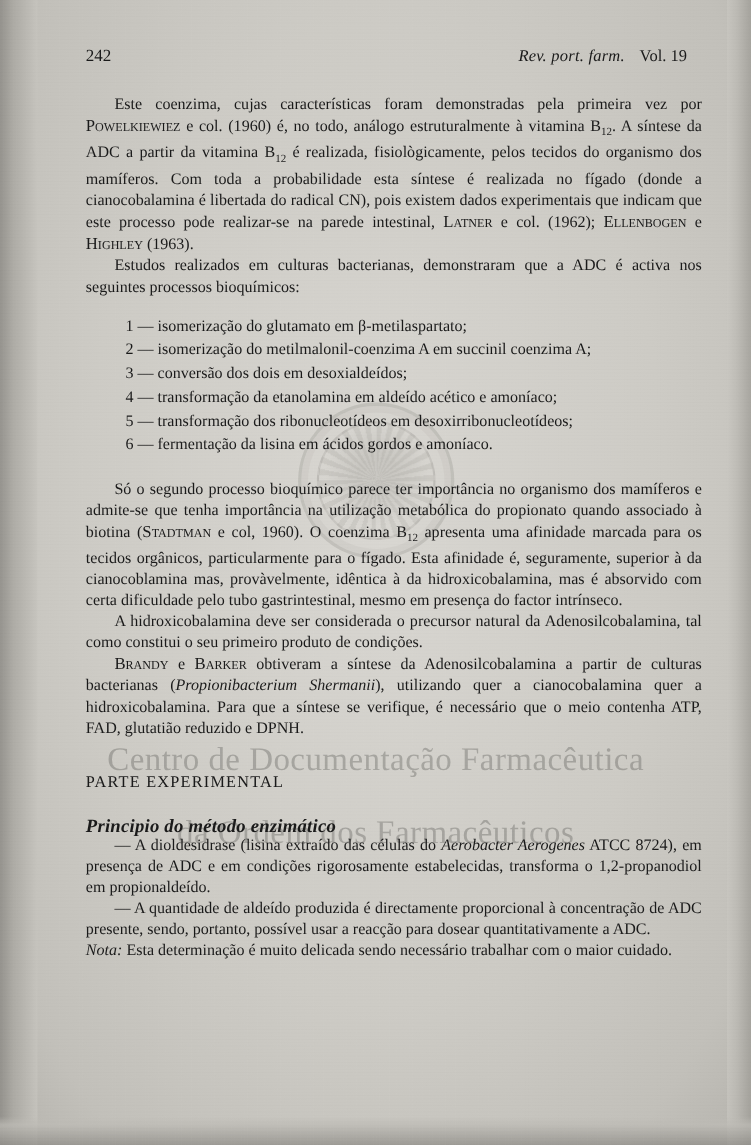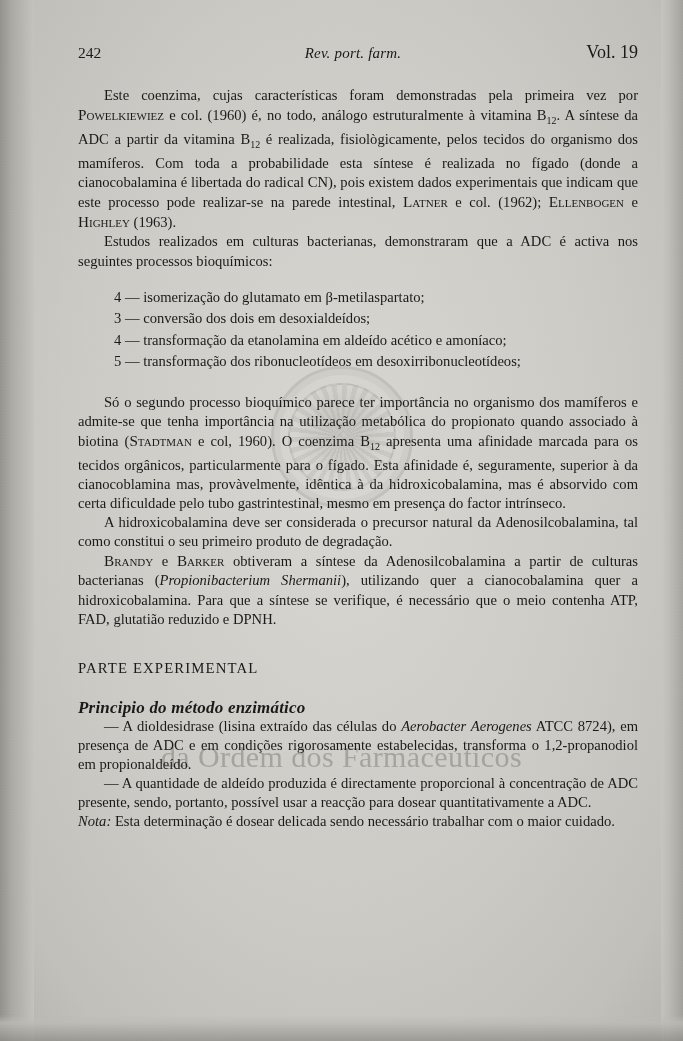--- a/index.html
+++ b/index.html
@@ -64,30 +64,30 @@
     height: 30px;
     display: flex;
     align-items: baseline;
     justify-content: space-between;
     font-size: 15.5px;
     margin-top: 12px;
   }
   .running-head .folio { width: 60px; }
   .running-head .journal {
     flex: 1;
-    text-align: center;
+    text-align: right;
     font-style: italic;
     font-size: 15px;
     letter-spacing: .2px;
     font-family: Liberation Serif, serif;
   }
   .running-head .vol {
     width: 70px;
-    text-align: right;
-    font-size: 18px;
+    text-align: center;
+    font-size: 15px;
   }
 
   .body-text {
     margin-top: 14px;
     font-size: 14.6px;
     line-height: 19.1px;
     text-align: justify;
   }
   .body-text p {
     margin: 0;
@@ -181,60 +181,63 @@
 
 <div class="page">
   <div class="paper"></div>
   <div class="edge-left"></div>
   <div class="edge-right"></div>
   <div class="edge-bottom"></div>
 
   <div class="watermark">
     <div class="stamp"></div>
   </div>
+  <div class="wm-text wm-line1">Centro de Documentação Farmacêutica</div>
   <div class="wm-text wm-line2">da Ordem dos Farmacêuticos</div>
 
   <div class="content">
 
     <div class="running-head">
       <div class="folio">242</div>
       <div class="journal">Rev. port. farm.</div>
       <div class="vol">Vol. 19</div>
     </div>
 
     <div class="body-text">
 
       <p class="indent"><span>Este coenzima, cujas características foram demonstradas pela primeira vez por </span><span class="sc">Powelkiewiez</span><span> e col. (1960) é, no todo, análogo estruturalmente à vitamina B</span><span class="sub">12</span><span>. A síntese da ADC a partir da vitamina B</span><span class="sub">12</span><span> é realizada, fisiològicamente, pelos tecidos do organismo dos mamíferos. Com toda a probabilidade esta síntese é realizada no fígado (donde a cianocobalamina é libertada do radical CN), pois existem dados experimentais que indicam que este processo pode realizar-se na parede intestinal, </span><span class="sc">Latner</span><span> e col. (1962); </span><span class="sc">Ellenbogen</span><span> e </span><span class="sc">Highley</span><span> (1963).</span></p>
 
       <p class="indent">Estudos realizados em culturas bacterianas, demonstraram que a ADC é activa nos seguintes processos bioquímicos:</p>
 
       <ul class="list">
-        <li>4 — isomerização do glutamato em β-metilaspartato;</li>
+        <li>1 — isomerização do glutamato em β-metilaspartato;</li>
+        <li>2 — isomerização do metilmalonil-coenzima A em succinil coenzima A;</li>
         <li>3 — conversão dos dois em desoxialdeídos;</li>
         <li>4 — transformação da etanolamina em aldeído acético e amoníaco;</li>
         <li>5 — transformação dos ribonucleotídeos em desoxirribonucleotídeos;</li>
+        <li>6 — fermentação da lisina em ácidos gordos e amoníaco.</li>
       </ul>
 
       <div class="gap-md"></div>
 
       <p class="indent"><span>Só o segundo processo bioquímico parece ter importância no organismo dos mamíferos e admite-se que tenha importância na utilização metabólica do propionato quando associado à biotina (</span><span class="sc">Stadtman</span><span> e col, 1960). O coenzima B</span><span class="sub">12</span><span> apresenta uma afinidade marcada para os tecidos orgânicos, particularmente para o fígado. Esta afinidade é, seguramente, superior à da cianocoblamina mas, provàvelmente, idêntica à da hidroxicobalamina, mas é absorvido com certa dificuldade pelo tubo gastrintestinal, mesmo em presença do factor intrínseco.</span></p>
 
-      <p class="indent">A hidroxicobalamina deve ser considerada o precursor natural da Adenosilcobalamina, tal como constitui o seu primeiro produto de degradação.</p>
+      <p class="indent">A hidroxicobalamina deve ser considerada o precursor natural da Adenosilcobalamina, tal como constitui o seu primeiro produto de condições.</p>
 
       <p class="indent"><span class="sc">Brandy</span><span> e </span><span class="sc">Barker</span><span> obtiveram a síntese da Adenosilcobalamina a partir de culturas bacterianas (</span><span class="ital">Propionibacterium Shermanii</span><span>), utilizando quer a cianocobalamina quer a hidroxicobalamina. Para que a síntese se verifique, é necessário que o meio contenha ATP, FAD, glutatião reduzido e DPNH.</span></p>
 
       <h2 class="section-title">PARTE  EXPERIMENTAL</h2>
 
       <h3 class="sub-title">Principio do método enzimático</h3>
 
       <p class="dash-para"><span>— A dioldesidrase (lisina extraído das células do </span><span class="ital">Aerobacter Aerogenes</span><span> ATCC 8724), em presença de ADC e em condições rigorosamente estabelecidas, transforma o 1,2-propanodiol em propionaldeído.</span></p>
 
       <p class="dash-para">— A quantidade de aldeído produzida é directamente proporcional à concentração de ADC presente, sendo, portanto, possível usar a reacção para dosear quantitativamente a ADC.</p>
 
 
-      <p class="note"><span class="ital">Nota:</span><span> Esta determinação é dosear delicada sendo necessário trabalhar com o maior cuidado.</span></p>
+      <p class="note"><span class="ital">Nota:</span><span> Esta determinação é muito delicada sendo necessário trabalhar com o maior cuidado.</span></p>
 
       <div class="footer-spacer"></div>
     </div>
   </div>
 
   <div class="grain"></div>
 </div>
 
 </body></html>

